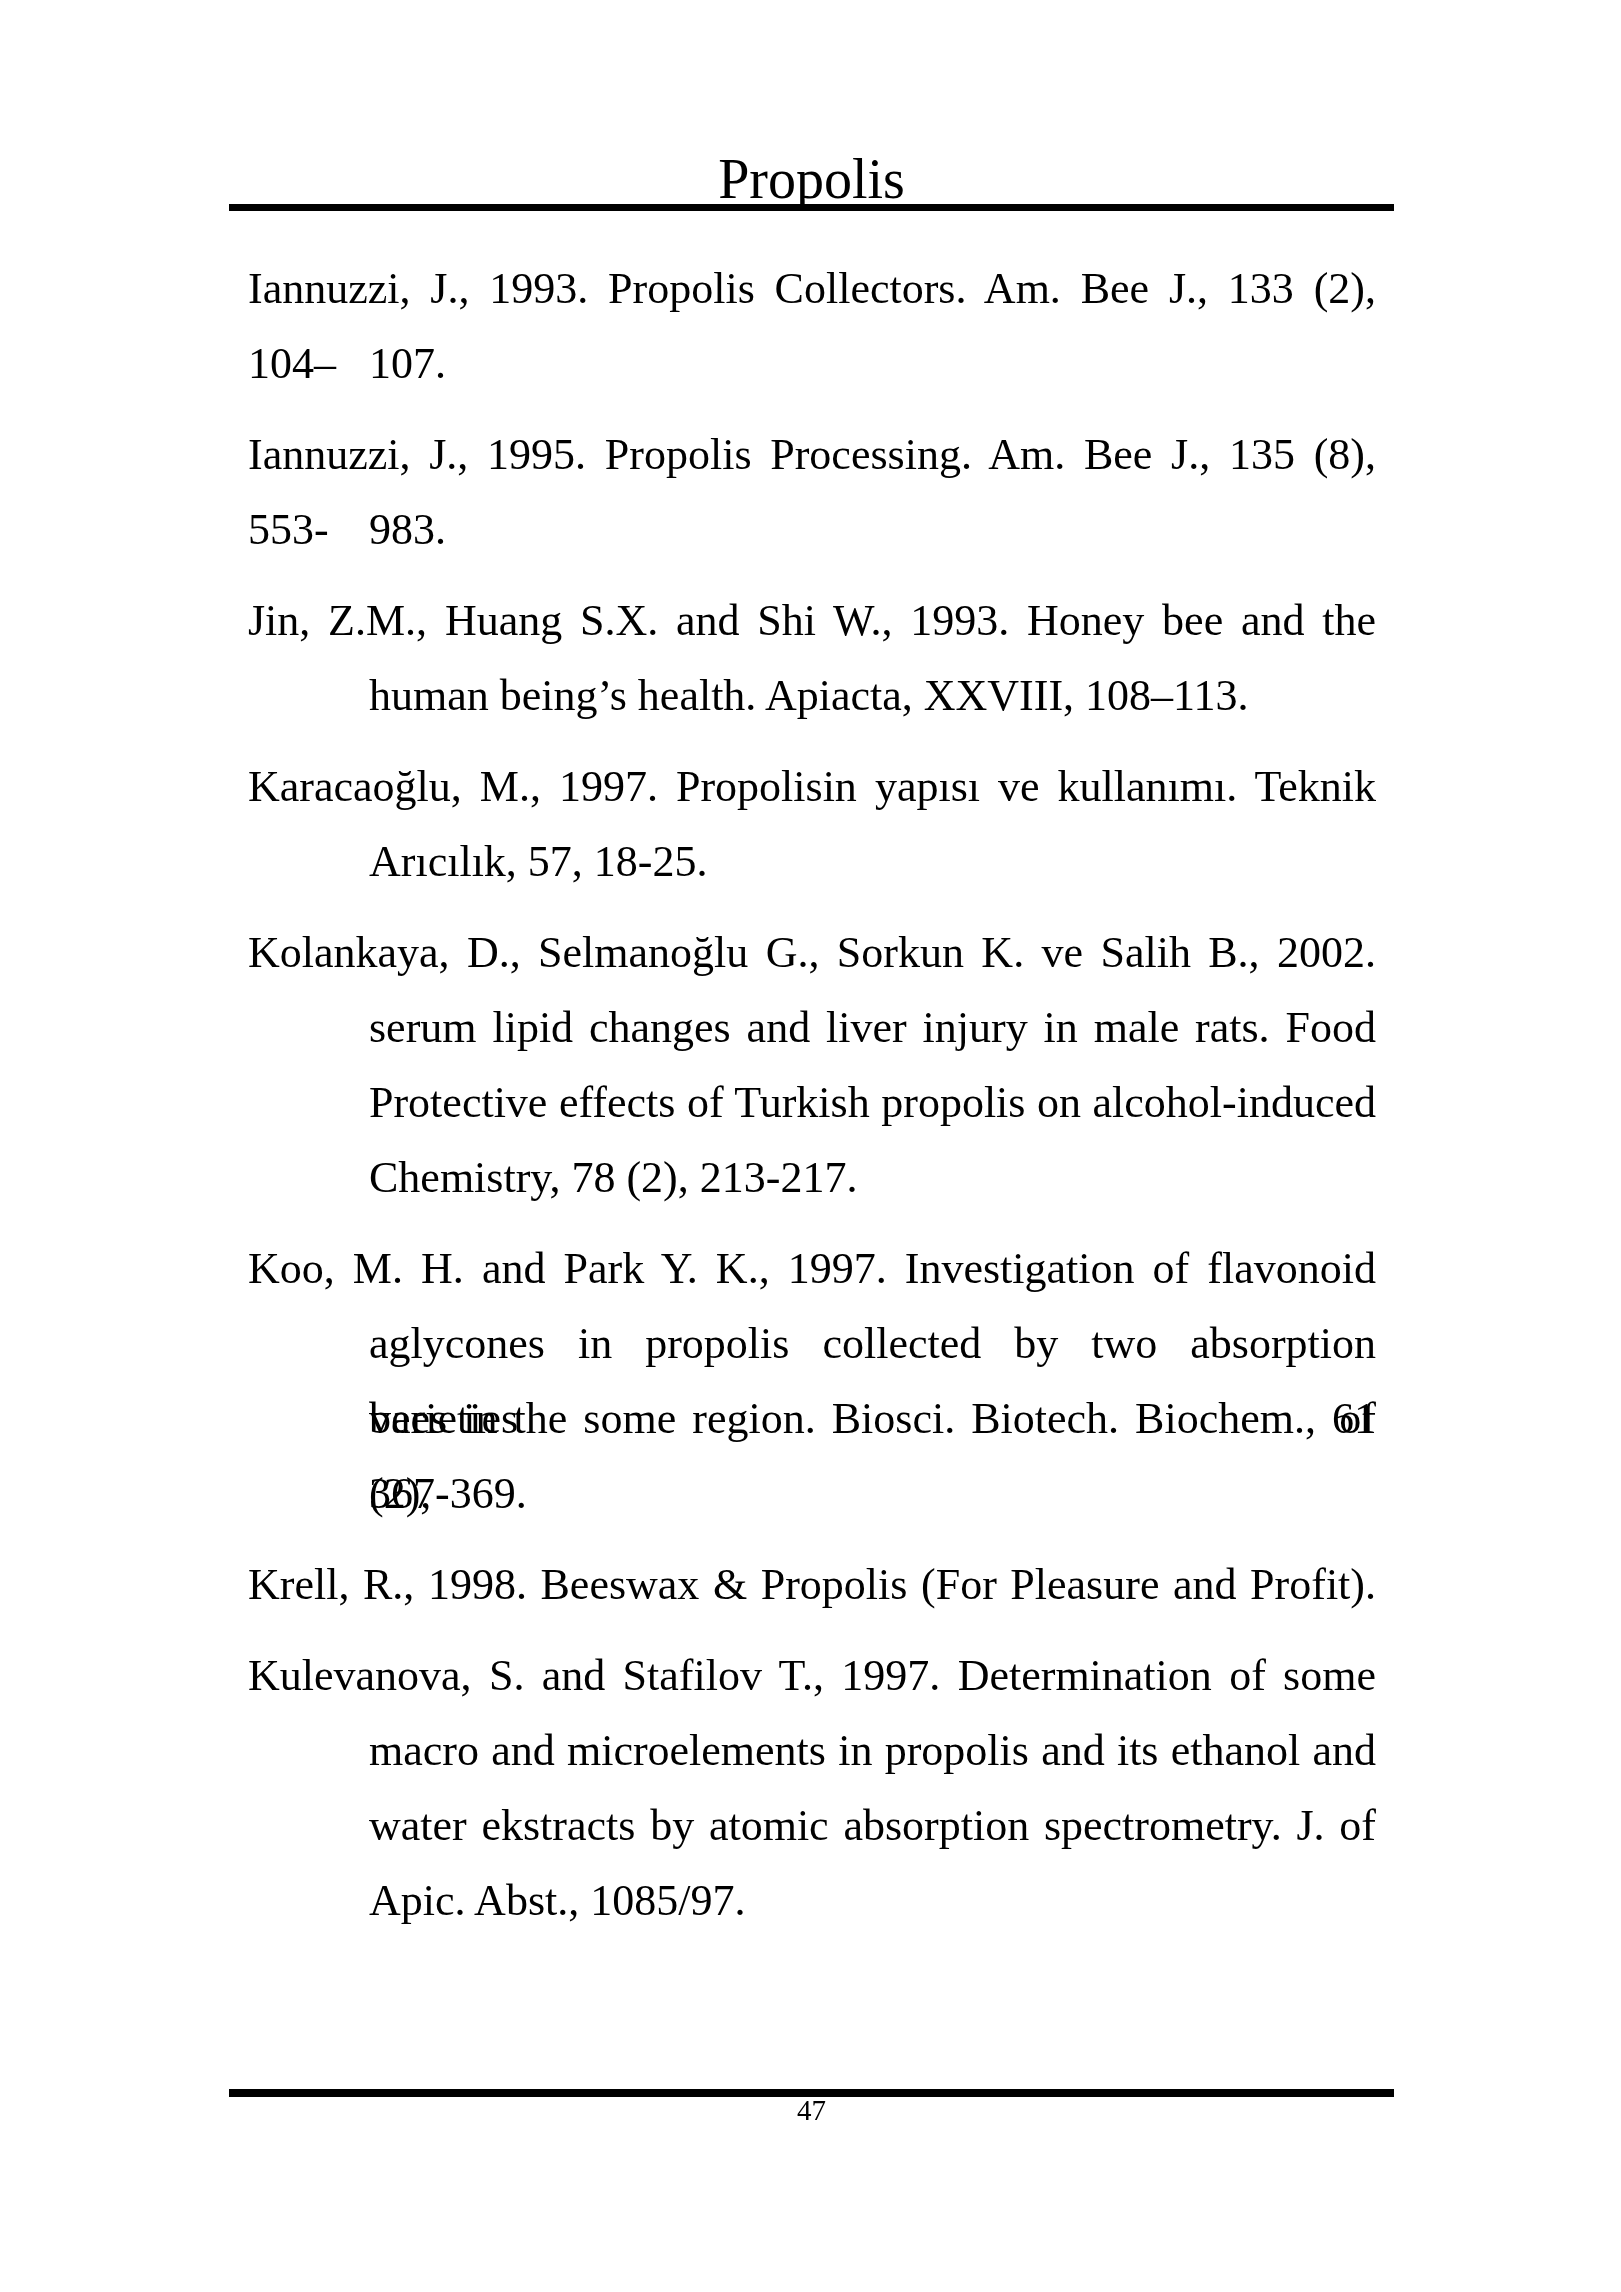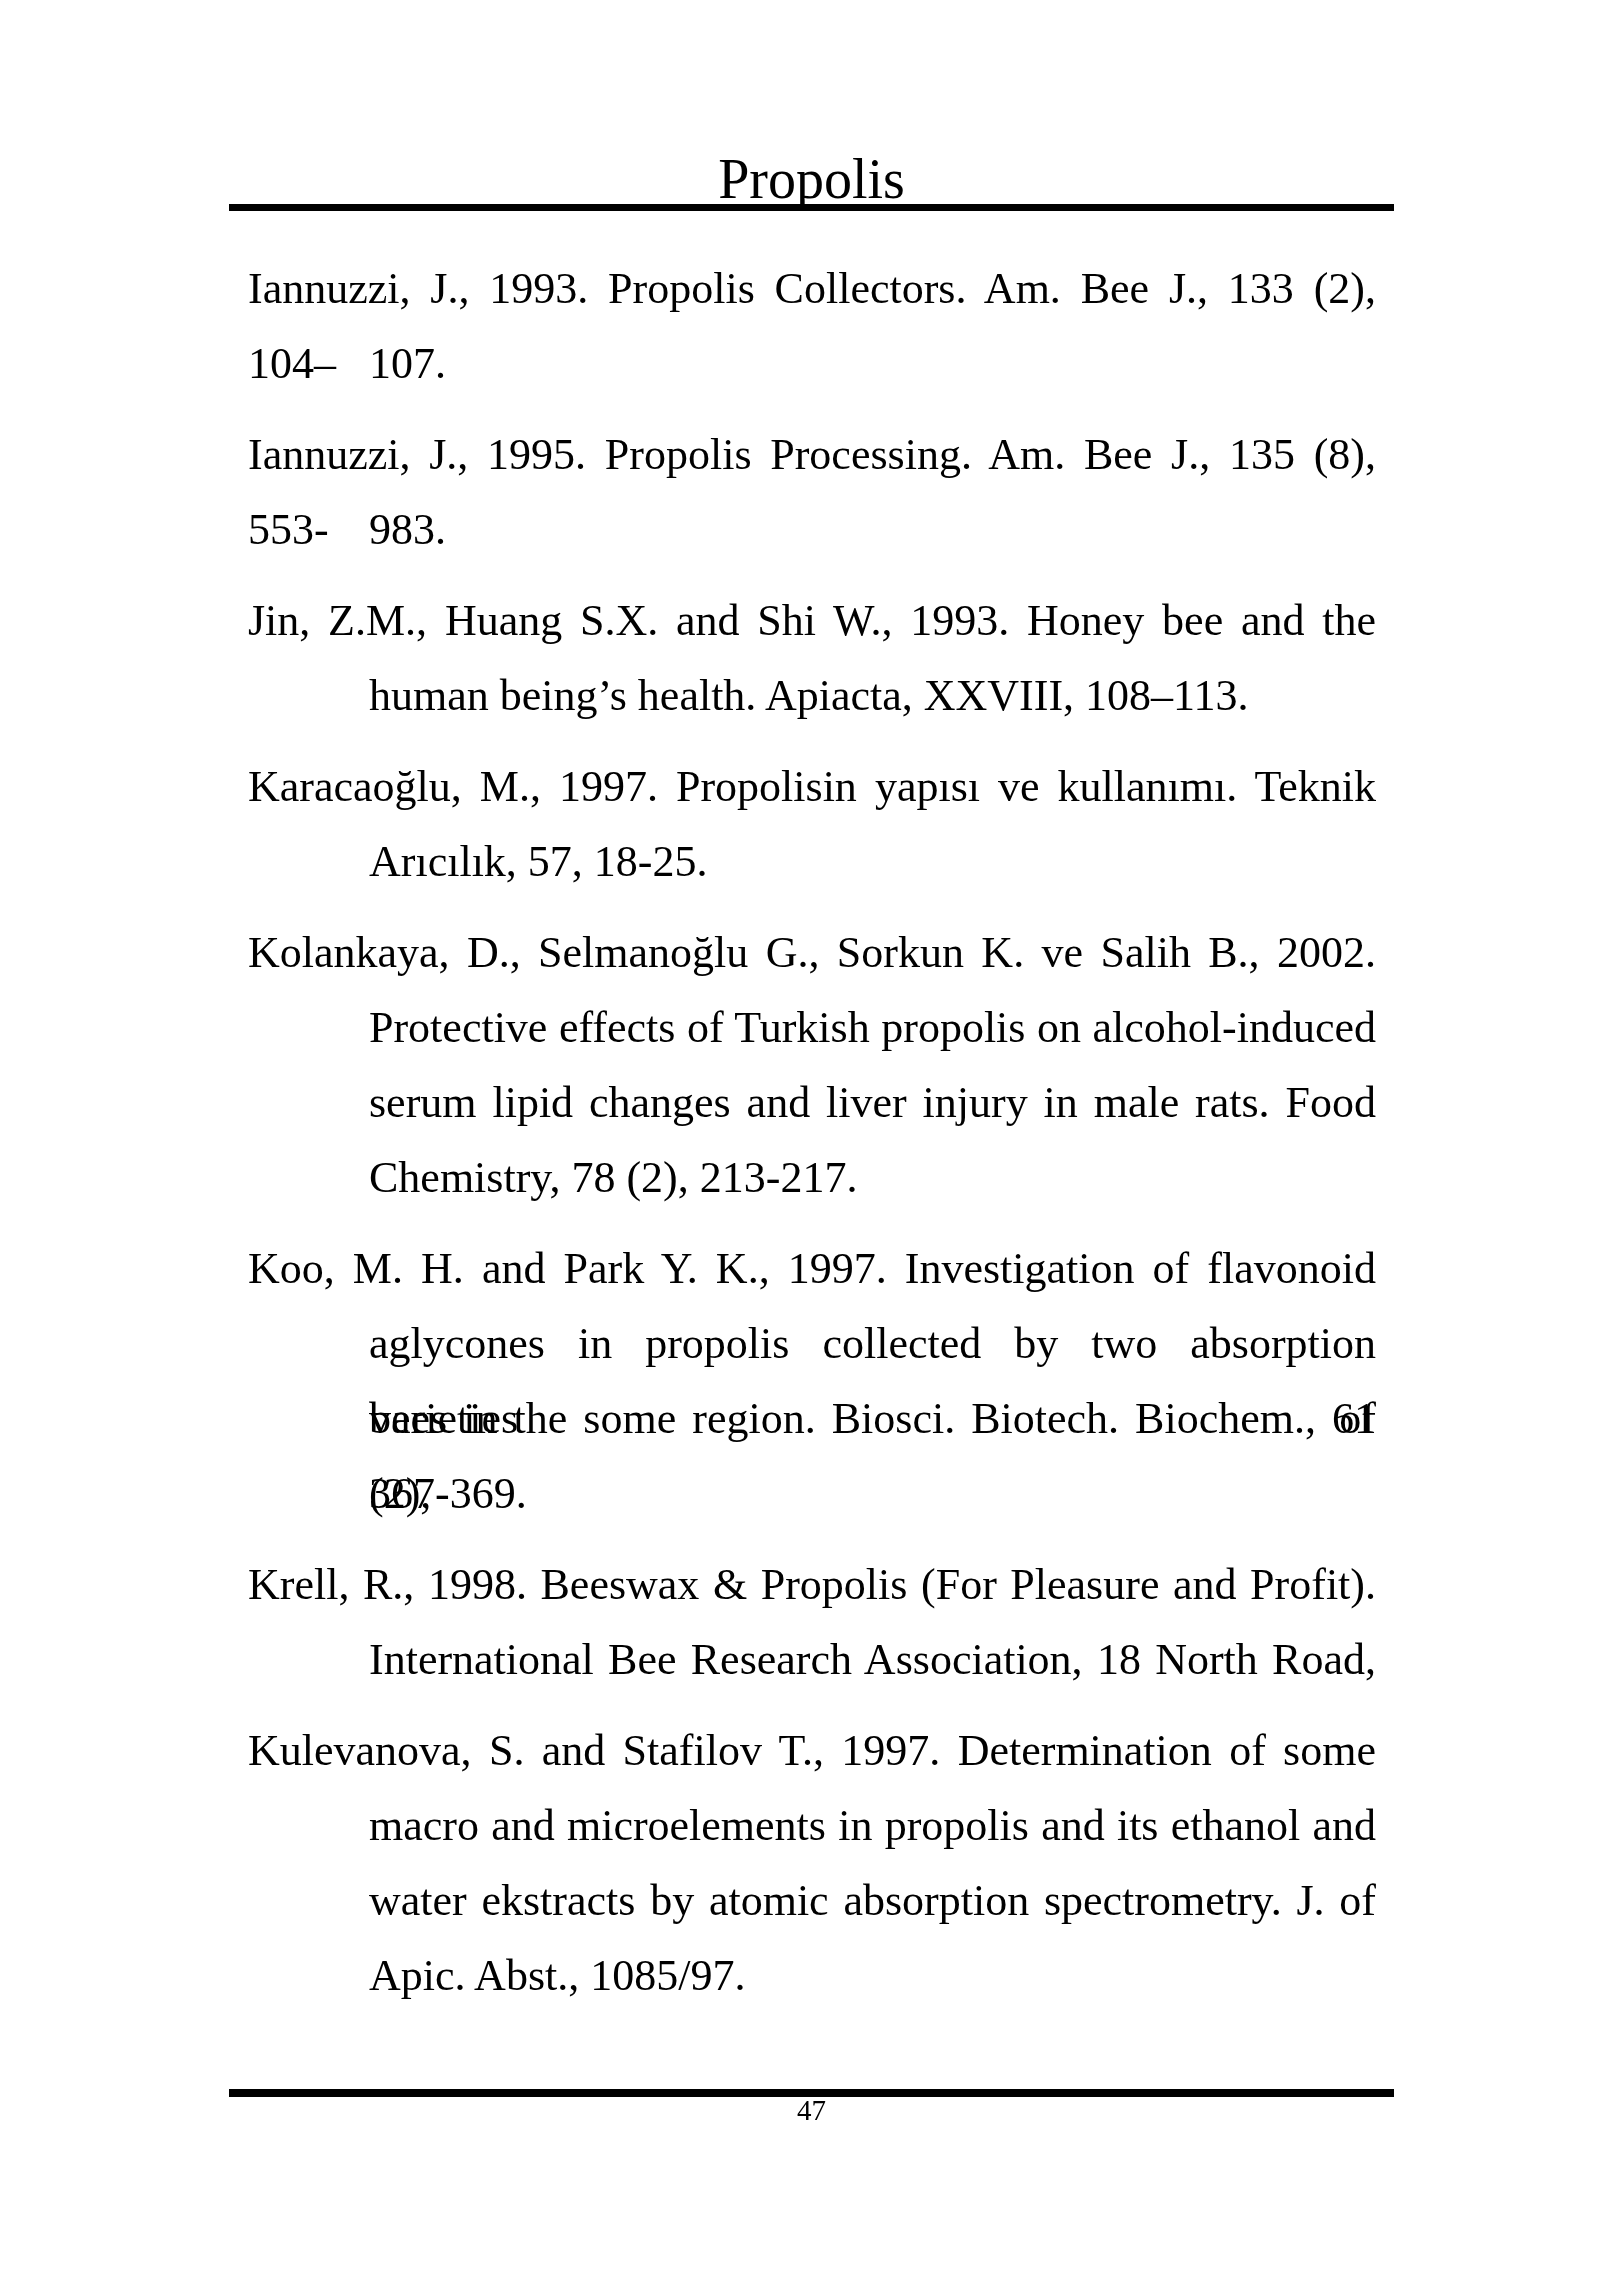--- a/index.html
+++ b/index.html
@@ -99,33 +99,32 @@
   <div class="ref-entry">
     <span class="ref-line wrap">Jin, Z.M., Huang S.X. and Shi W., 1993. Honey bee and the</span>
     <span class="ref-line cont last">human being’s health. Apiacta, XXVIII, 108–113.</span>
   </div>
   <div class="ref-entry">
     <span class="ref-line wrap">Karacaoğlu, M., 1997. Propolisin yapısı ve kullanımı. Teknik</span>
     <span class="ref-line cont last">Arıcılık, 57, 18-25.</span>
   </div>
   <div class="ref-entry">
     <span class="ref-line wrap">Kolankaya, D., Selmanoğlu G., Sorkun K. ve Salih B., 2002.</span>
+    <span class="ref-line cont wrap">serum lipid changes and liver injury in male rats. Food</span>
     <span class="ref-line cont wrap">Protective effects of Turkish propolis on alcohol-induced</span>
-    <span class="ref-line cont wrap">serum lipid changes and liver injury in male rats. Food</span>
     <span class="ref-line cont last">Chemistry, 78 (2), 213-217.</span>
   </div>
   <div class="ref-entry">
     <span class="ref-line wrap">Koo, M. H. and Park Y. K., 1997. Investigation of flavonoid</span>
     <span class="ref-line cont wrap">aglycones in propolis collected by two absorption varieties of</span>
     <span class="ref-line cont wrap">bees in the some region. Biosci. Biotech. Biochem., 61 (2),</span>
     <span class="ref-line cont last">367-369.</span>
   </div>
   <div class="ref-entry">
     <span class="ref-line wrap">Krell, R., 1998. Beeswax &amp; Propolis (For Pleasure and Profit).</span>
-    <span class="ref-line cont wrap">International Bee Research Association, 18 North Road,</span>
   </div>
   <div class="ref-entry">
     <span class="ref-line wrap">Kulevanova, S. and Stafilov T., 1997. Determination of some</span>
     <span class="ref-line cont wrap">macro and microelements in propolis and its ethanol and</span>
     <span class="ref-line cont wrap">water ekstracts by atomic absorption spectrometry. J. of</span>
     <span class="ref-line cont last">Apic. Abst., 1085/97.</span>
   </div>
 </div>
 
 <div class="rule rule-bottom"></div>

